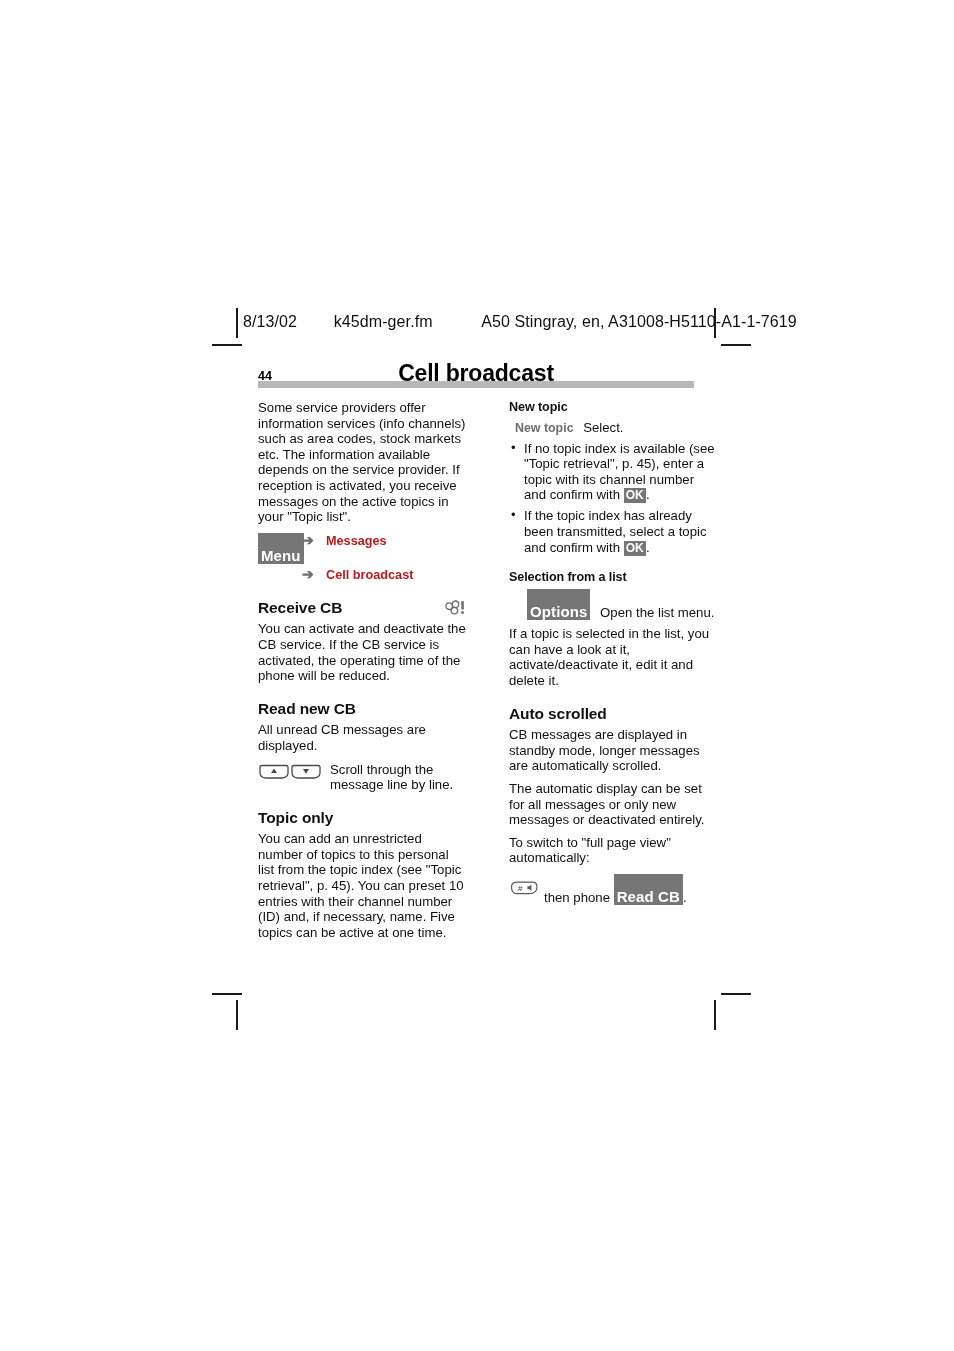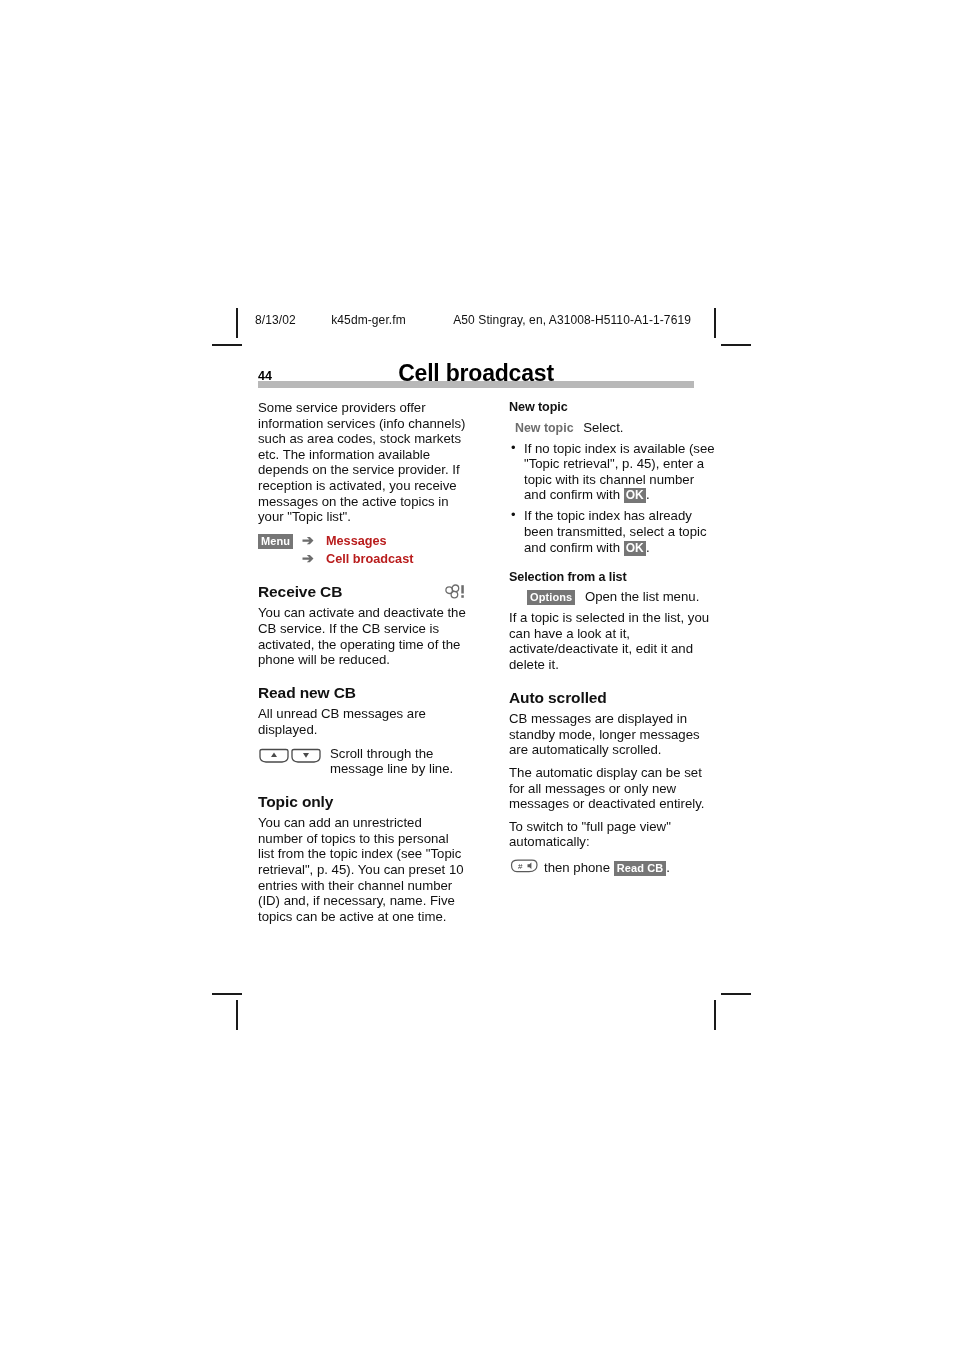--- a/index.html
+++ b/index.html
@@ -23,21 +23,21 @@
   }
   .crop-v { width: 2px; height: 30px; }
   .crop-h { height: 2px; width: 30px; }
 
   
   .run-head {
     position: absolute;
     top: 313px;
     left: 243px;
     width: 460px;
-    font-size: 12px;
+    font-size: 16px;
     color: #111;
     letter-spacing: 0.1px;
     white-space: nowrap;
     text-align: center;
   }
   .run-head .rh-date { display: inline-block; }
   .run-head .rh-file { display: inline-block; margin-left: 32px; }
   .run-head .rh-doc  { display: inline-block; margin-left: 44px; }
 
   
@@ -109,23 +109,23 @@
     letter-spacing: -0.1px;
   }
   h3.sub.first { margin-top: 0; }
 
   
   .chip {
     display: inline-block;
     background: #767676;
     color: #ffffff;
     font-weight: bold;
-    font-size: 11px;
+    font-size: 15px;
     line-height: 14px;
-    padding: 0px 3px 1px 3px;
+    padding: 16px 3px 1px 3px;
     vertical-align: baseline;
     letter-spacing: 0.1px;
   }
   .chip-ok {
     font-size: 12px;
     padding: 0 2px 1px 2px;
   }
   .softkey-label {
     color: #6d6d6d;
     font-weight: bold;

